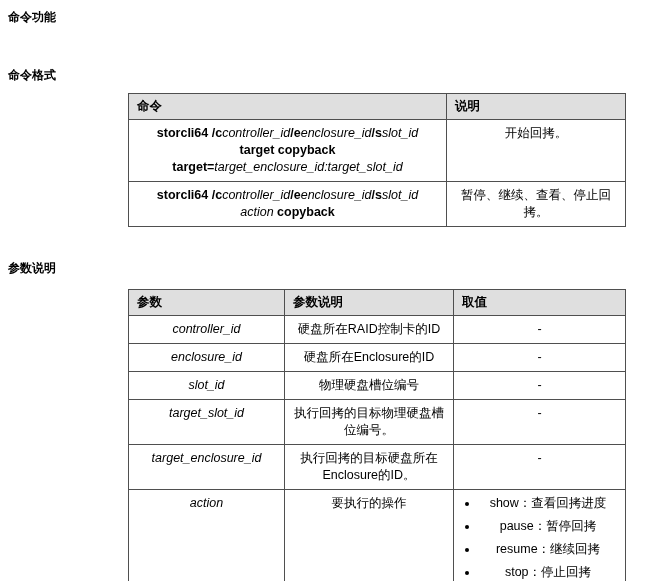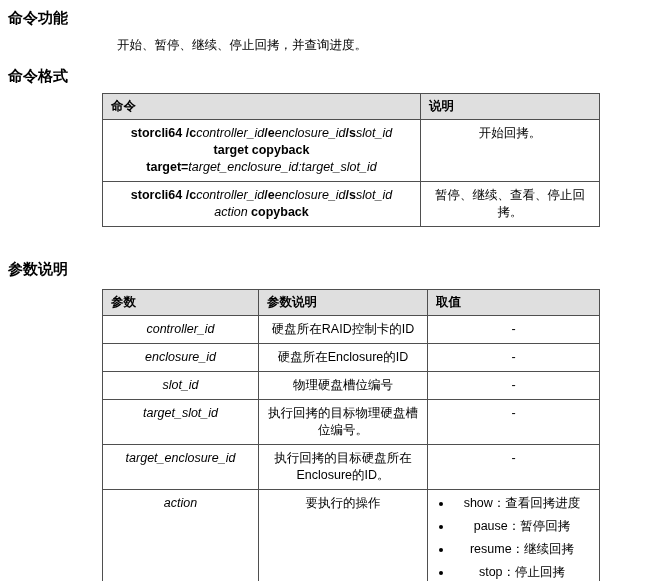--- a/index.html
+++ b/index.html
@@ -19,39 +19,39 @@
     position: relative;
     width: 651px;
     height: 581px;
     background: var(--bg);
     overflow: hidden;
   }
   .sec-heading {
     position: absolute;
     left: 8px;
     margin: 0;
-    font-size: 15px;
+    font-size: 12px;
     font-weight: 700;
     color: var(--text);
     white-space: nowrap;
   }
   #heading-function { top: 9px; }
   #heading-format  { top: 67px; text-align: right; }
   #heading-params  { top: 260px; }
   .function-text {
     position: absolute;
     left: 117px;
     top: 37px;
     margin: 0;
     font-size: 12.5px;
     line-height: 16px;
   }
   table.doc-table {
     position: absolute;
-    left: 102px;
+    left: 128px;
     border-collapse: collapse;
     table-layout: fixed;
     width: 497px;
     font-size: 12.5px;
     color: var(--text);
   }
   #command-table { top: 93px; }
   #param-table   { top: 289px; }
   .doc-table th {
     background: var(--header-bg);
@@ -84,21 +84,20 @@
   }
   ul.value-list li:last-child { margin-bottom: 0; }
 </style>
 </head>
 <body>
 
 <div class="page">
 
   <h2 class="sec-heading" id="heading-function">命令功能</h2>
 
-  <p class="function-text">开始、暂停、继续、停止回拷，并查询进度。</p>
 
   <h2 class="sec-heading" id="heading-format">命令格式</h2>
 
   <table class="doc-table" id="command-table">
     <colgroup>
       <col style="width:318px">
       <col style="width:179px">
     </colgroup>
     <thead>
       <tr>

